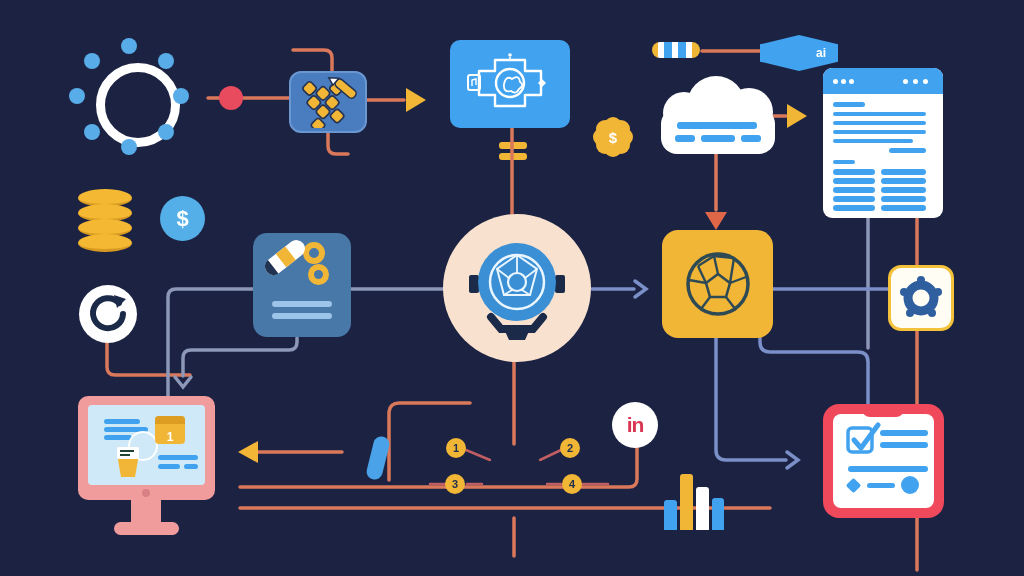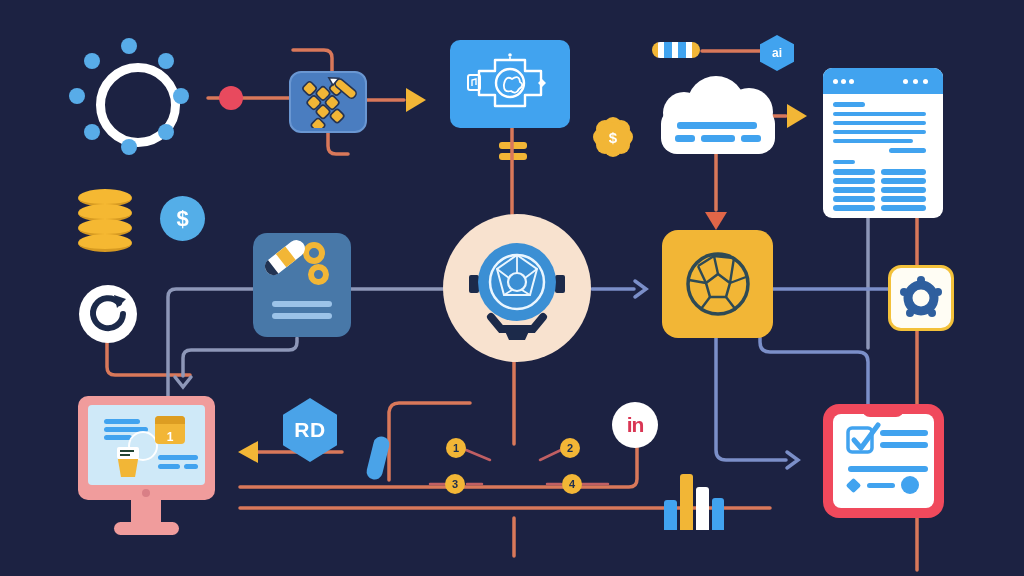--- a/index.html
+++ b/index.html
@@ -21,21 +21,21 @@
   .brain-card{left:662px;top:230px;width:111px;height:108px;background:#f2b636;border-radius:16px;}
   .gear-card{left:888px;top:265px;width:60px;height:60px;background:#fffdf4;border:3px solid #f3c13a;border-radius:13px;}
   
   .seal{left:598px;top:122px;width:30px;height:30px;background:#f2b636;border-radius:50%;
         color:#fff;font-weight:bold;font-size:15px;display:flex;align-items:center;justify-content:center;
         box-shadow:0 -11px 0 -6px #f2b636,8px -8px 0 -6px #f2b636,11px 0 0 -6px #f2b636,8px 8px 0 -6px #f2b636,
                    0 11px 0 -6px #f2b636,-8px 8px 0 -6px #f2b636,-11px 0 0 -6px #f2b636,-8px -8px 0 -6px #f2b636;}
   .coin-circle{left:160px;top:196px;width:45px;height:45px;background:#54aee8;border-radius:50%;
         color:#fff;font-weight:bold;font-size:22px;display:flex;align-items:center;justify-content:center;}
   .hex{clip-path:polygon(50% 0%,100% 26%,100% 74%,50% 100%,0% 74%,0% 26%);
-       display:flex;align-items:center;justify-content:center;color:#fff;font-weight:800;}
+       display:flex;align-items:center;justify-content:center;color:#fff;font-weight:800;padding-left:44px;}
   .ai-hex{left:760px;top:35px;width:34px;height:36px;background:#41a3ef;font-size:12px;}
   .rd-hex{left:283px;top:398px;width:54px;height:64px;background:#4aa3e8;font-size:21px;letter-spacing:.5px;}
   .stripe-pill{left:652px;top:42px;width:48px;height:16px;border-radius:8px;
        background:linear-gradient(90deg,#f2b636 0 13%,#fff 13% 26%,#41a3ef 26% 42%,#fff 42% 55%,#41a3ef 55% 71%,#fff 71% 84%,#f2b636 84% 100%);}
   
   .cloud{left:661px;top:76px;width:114px;height:78px;}
   .cloud .c{position:absolute;background:#fff;border-radius:50%;}
   .cloud .base{position:absolute;background:#fff;border-radius:16px;left:0;top:32px;width:114px;height:46px;}
   
   .browser{left:823px;top:68px;width:120px;height:150px;background:#fff;border-radius:9px;overflow:hidden;}
@@ -310,23 +310,20 @@
       <div class="bucket-cup"></div>
       <div class="pill" style="left:70px;top:50px;width:40px;height:5px"></div>
       <div class="pill" style="left:70px;top:59px;width:22px;height:5px"></div>
       <div class="pill" style="left:96px;top:59px;width:14px;height:5px"></div>
     </div>
     <div class="btn"></div>
     <div class="neck"></div>
     <div class="base"></div>
   </div>
 
-  <div class="node hex rd-hex">
-    <span>RD</span>
-  </div>
   <div class="node abs capsule"></div>
 
   <div class="node step" style="left:446px;top:438px">
     <span>1</span>
   </div>
   <div class="node step" style="left:560px;top:438px">
     <span>2</span>
   </div>
   <div class="node step" style="left:445px;top:474px">
     <span>3</span>

